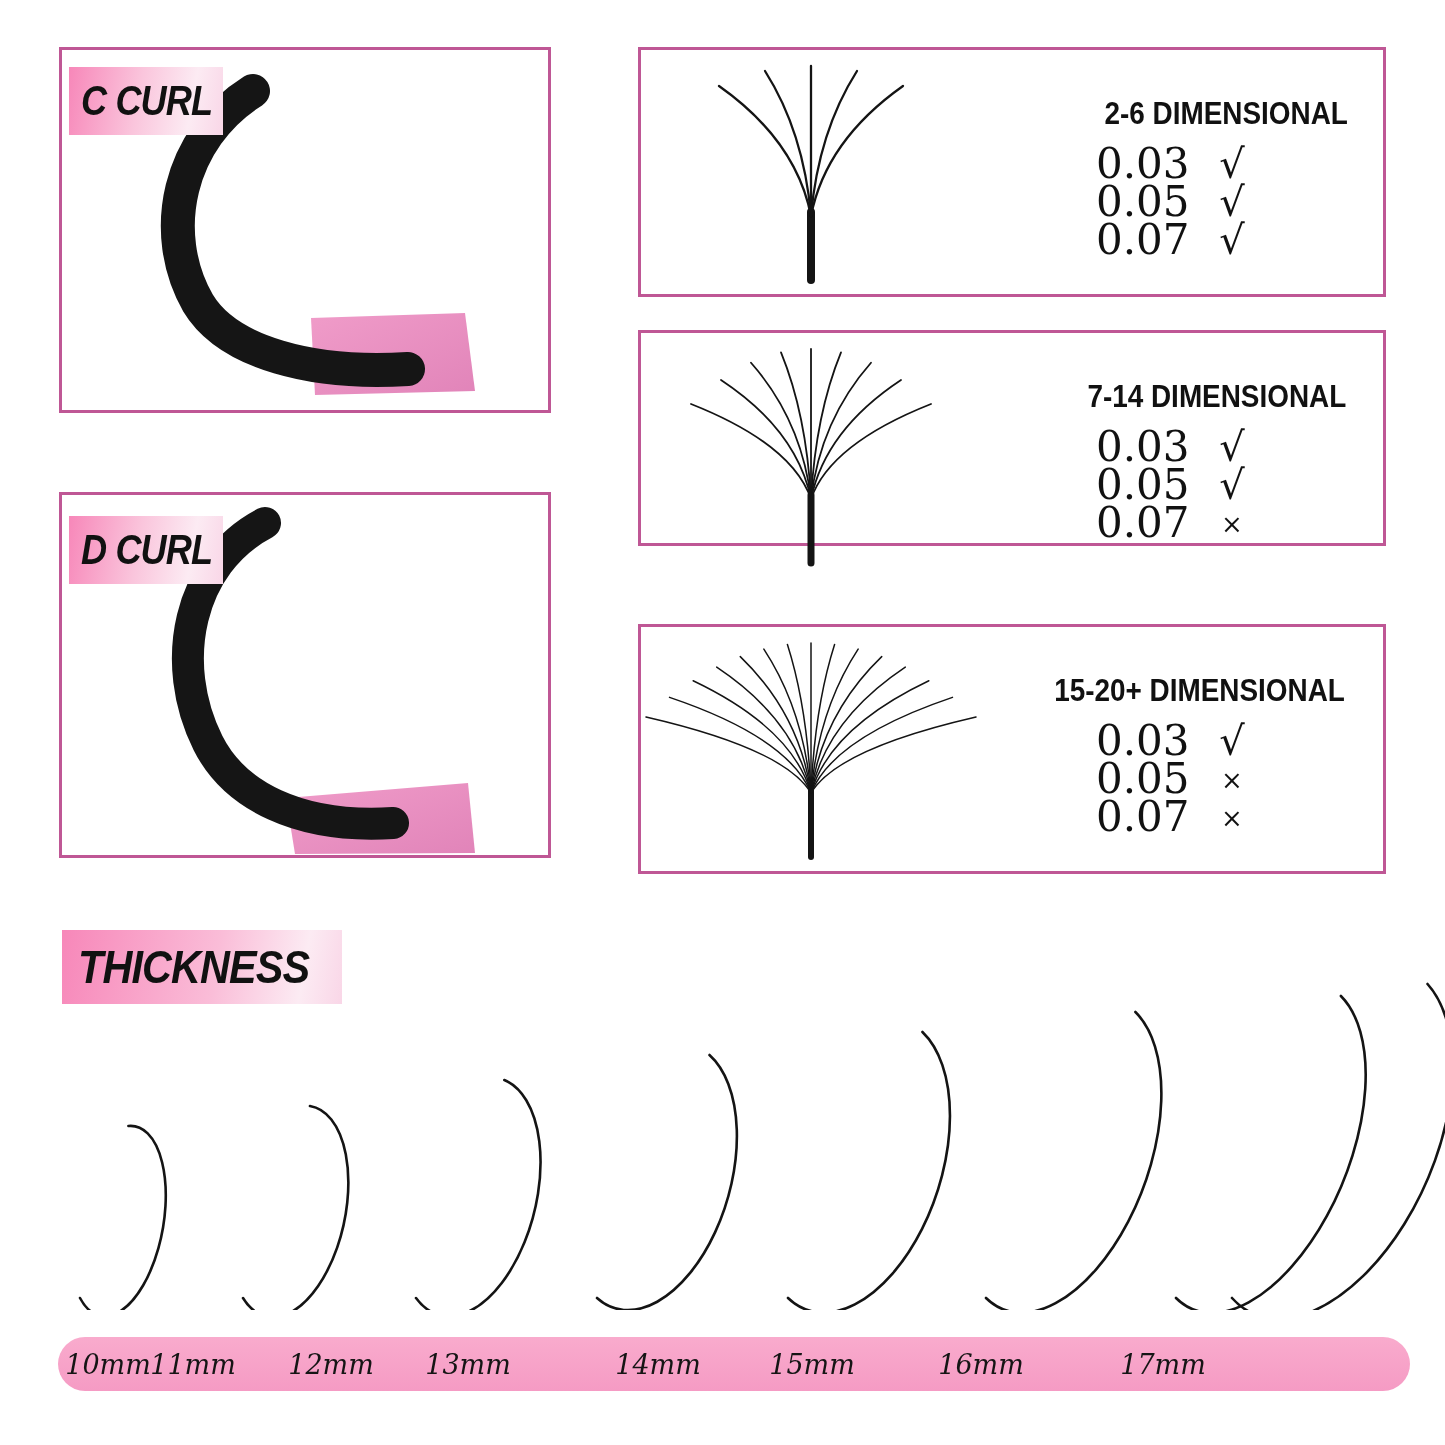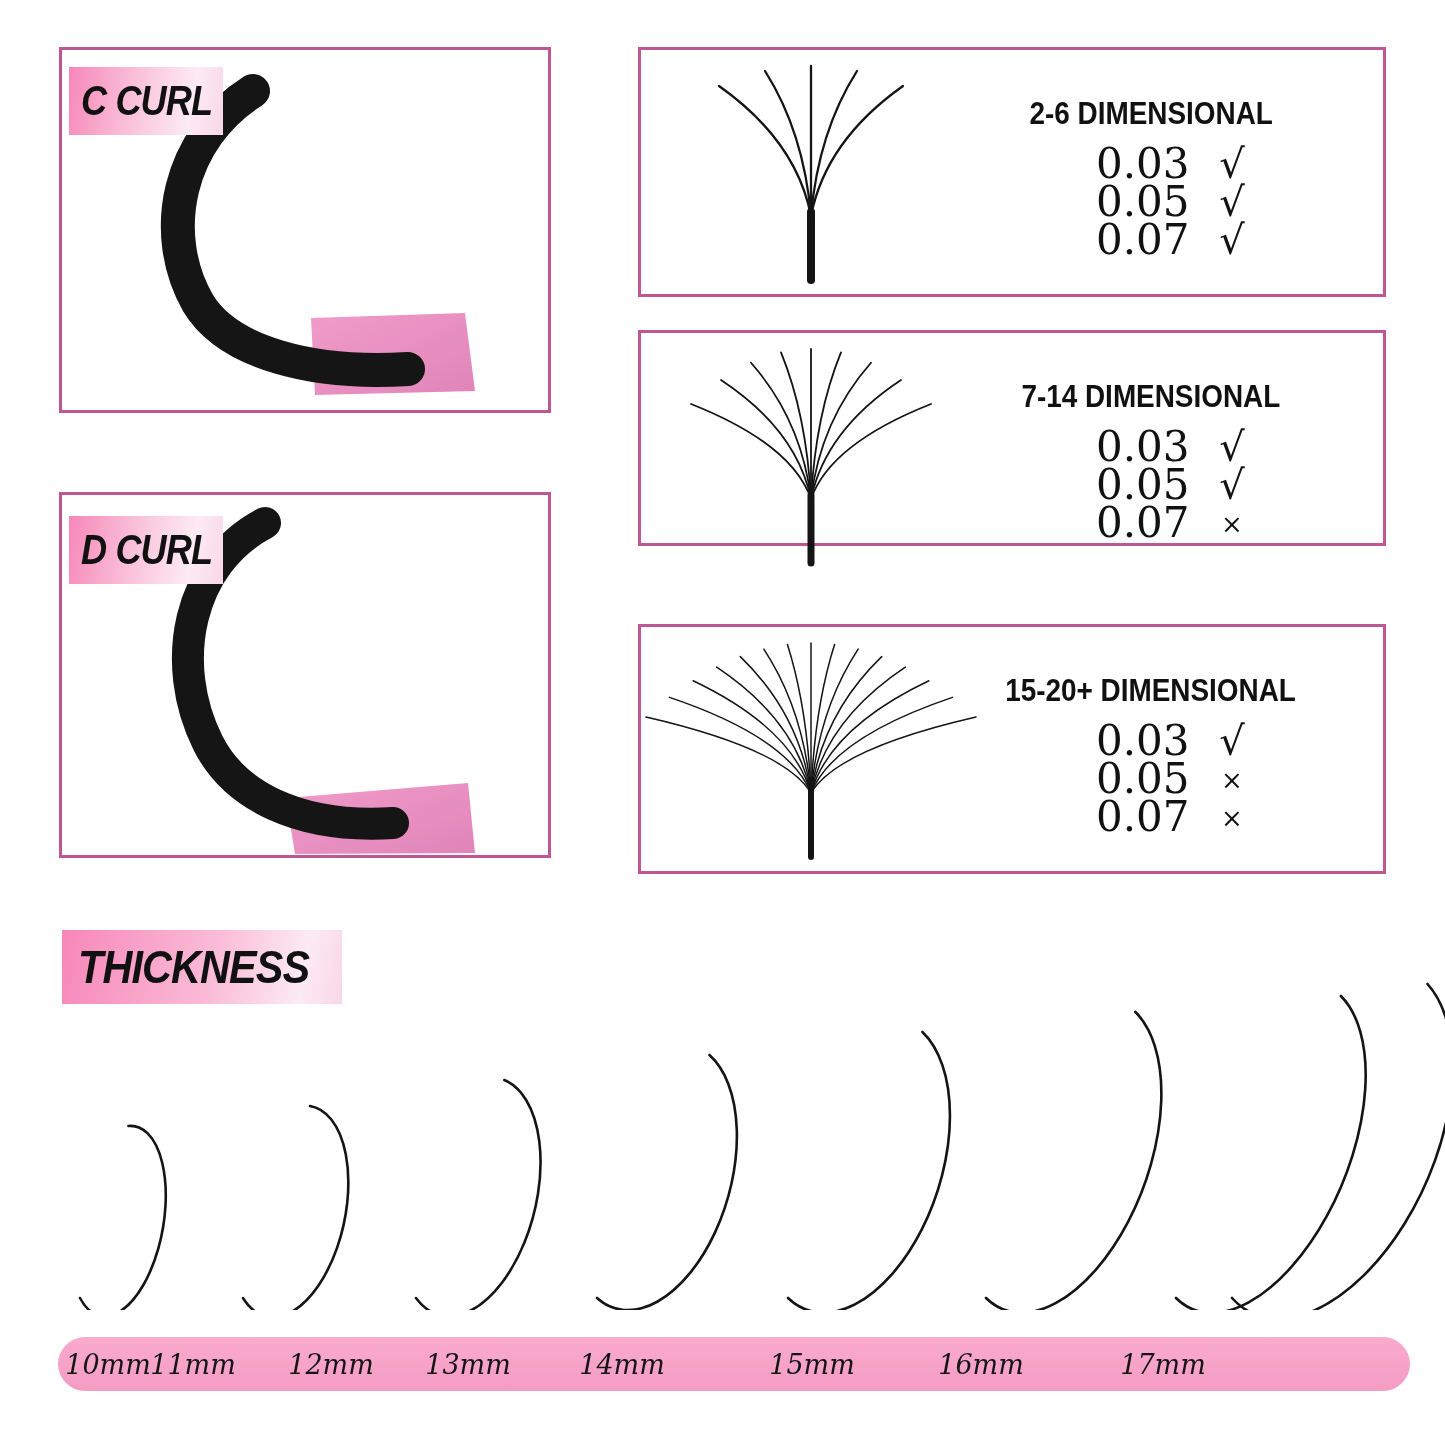--- a/index.html
+++ b/index.html
@@ -12,21 +12,21 @@
   .curl-label{
     position:absolute;height:68px;line-height:68px;
     background:linear-gradient(100deg,var(--label-gradient-start,#f787b9) 0%,#fac5dc 45%,var(--label-gradient-end,#fcebf3) 78%,#f9d6e7 100%);
     color:#111;font-style:italic;font-weight:800;font-size:42px;
     padding-left:12px;white-space:nowrap;
   }
   .curl-label > span{display:inline-block;transform:scaleX(.86);transform-origin:left center;letter-spacing:-1px;}
   .curl-art{position:absolute;left:0;top:0;}
   
   .dim-title{
-    position:absolute;left:300px;top:46px;width:420px;text-align:center;
+    position:absolute;left:300px;top:46px;width:420px;text-align:right;
     font-weight:800;font-size:31px;color:#111;white-space:nowrap;
   }
   .dim-title > span{display:inline-block;transform:scaleX(.9);transform-origin:center;letter-spacing:0px;}
   .rows{position:absolute;left:455px;top:95px;}
   .row{height:38px;line-height:38px;font-family:"DejaVu Serif",serif;color:#111;}
   .row .val{display:inline-block;width:100px;font-size:42px;}
   .row .mark{display:inline-block;width:44px;text-align:center;font-size:40px;margin-left:14px;vertical-align:baseline;}
   .row .mark.mark-x{font-size:26px;position:relative;top:-4px;}
   .fan{position:absolute;left:0;top:8px;}
   
@@ -185,19 +185,19 @@
       <path d="M 1095.4 32 A 86.32000000000001 160.16000000000003 20 1 1 946 318" fill="none" stroke="#141414" stroke-width="2.6" stroke-linecap="round"></path>
       <path d="M 1300.9 16 A 88.4 169.12 22 1 1 1136 318" fill="none" stroke="#141414" stroke-width="2.6" stroke-linecap="round"></path>
       <path d="M 1387.52 4 A 97.76 175.84 24 1 1 1192 318" fill="none" stroke="#141414" stroke-width="2.6" stroke-linecap="round"></path>
     </svg>
 
   <div class="size-bar">
     <span class="size-label" style="left:50px;">10mm</span>
     <span class="size-label" style="left:135px;">11mm</span>
     <span class="size-label" style="left:273px;">12mm</span>
     <span class="size-label" style="left:410px;">13mm</span>
-    <span class="size-label" style="left:564px;font-style:italic;">14mm</span>
+    <span class="size-label" style="left:600px;font-style:italic;">14mm</span>
     <span class="size-label" style="left:754px;">15mm</span>
     <span class="size-label" style="left:923px;">16mm</span>
     <span class="size-label" style="left:1105px;">17mm</span>
   </div>
 
 </div>
 
 </body></html>

